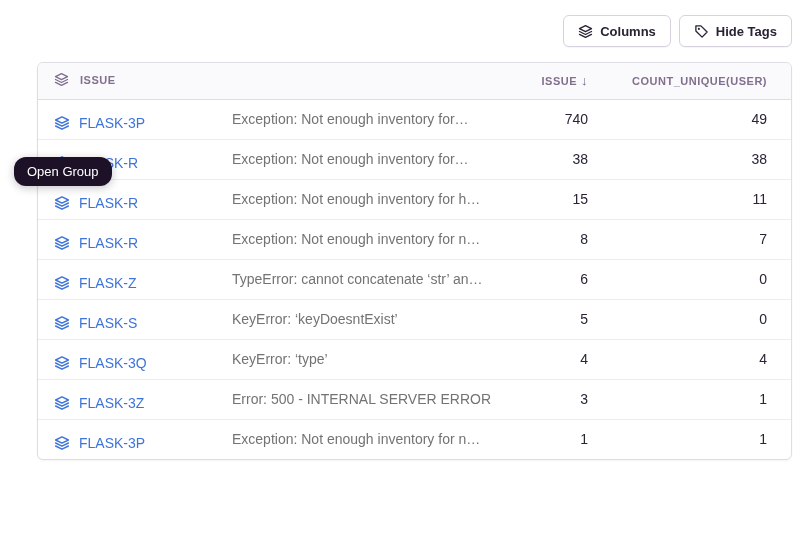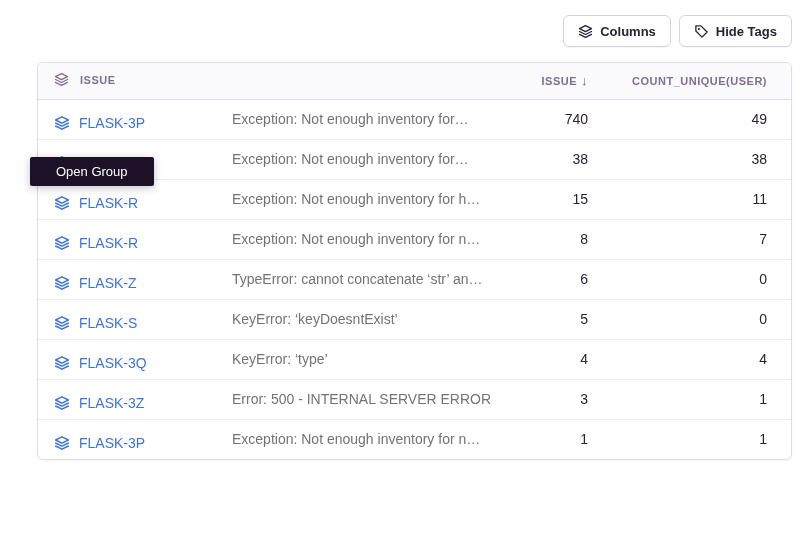--- a/index.html
+++ b/index.html
@@ -95,26 +95,25 @@
   }
   td.cell-title { color: #737373; }
 
   
   .tooltip {
     position: absolute;
     left: 14px; top: 157px;
     background: var(--tooltip-bg, #1D1127);
     color: #ffffff;
     font-size: 13px;
-    padding: 7px 26px;
-    border-radius: 2px;
+    padding: 7px 13px;
+    border-radius: 12px;
     z-index: 10;
     box-shadow: 0 2px 8px rgba(29,17,39,0.25);
     white-space: nowrap;
-    margin-left: 16px;
   }
 </style>
 </head>
 <body>
 
 <div class="toolbar">
   <button class="btn">
     <span style="display:inline-flex;">
       <svg viewBox="0 0 16 16" fill="none" stroke="currentColor" stroke-width="1.4" stroke-linejoin="round" stroke-linecap="round">
         <path d="M8 1.8 14.4 5 8 8.2 1.6 5z"></path>

